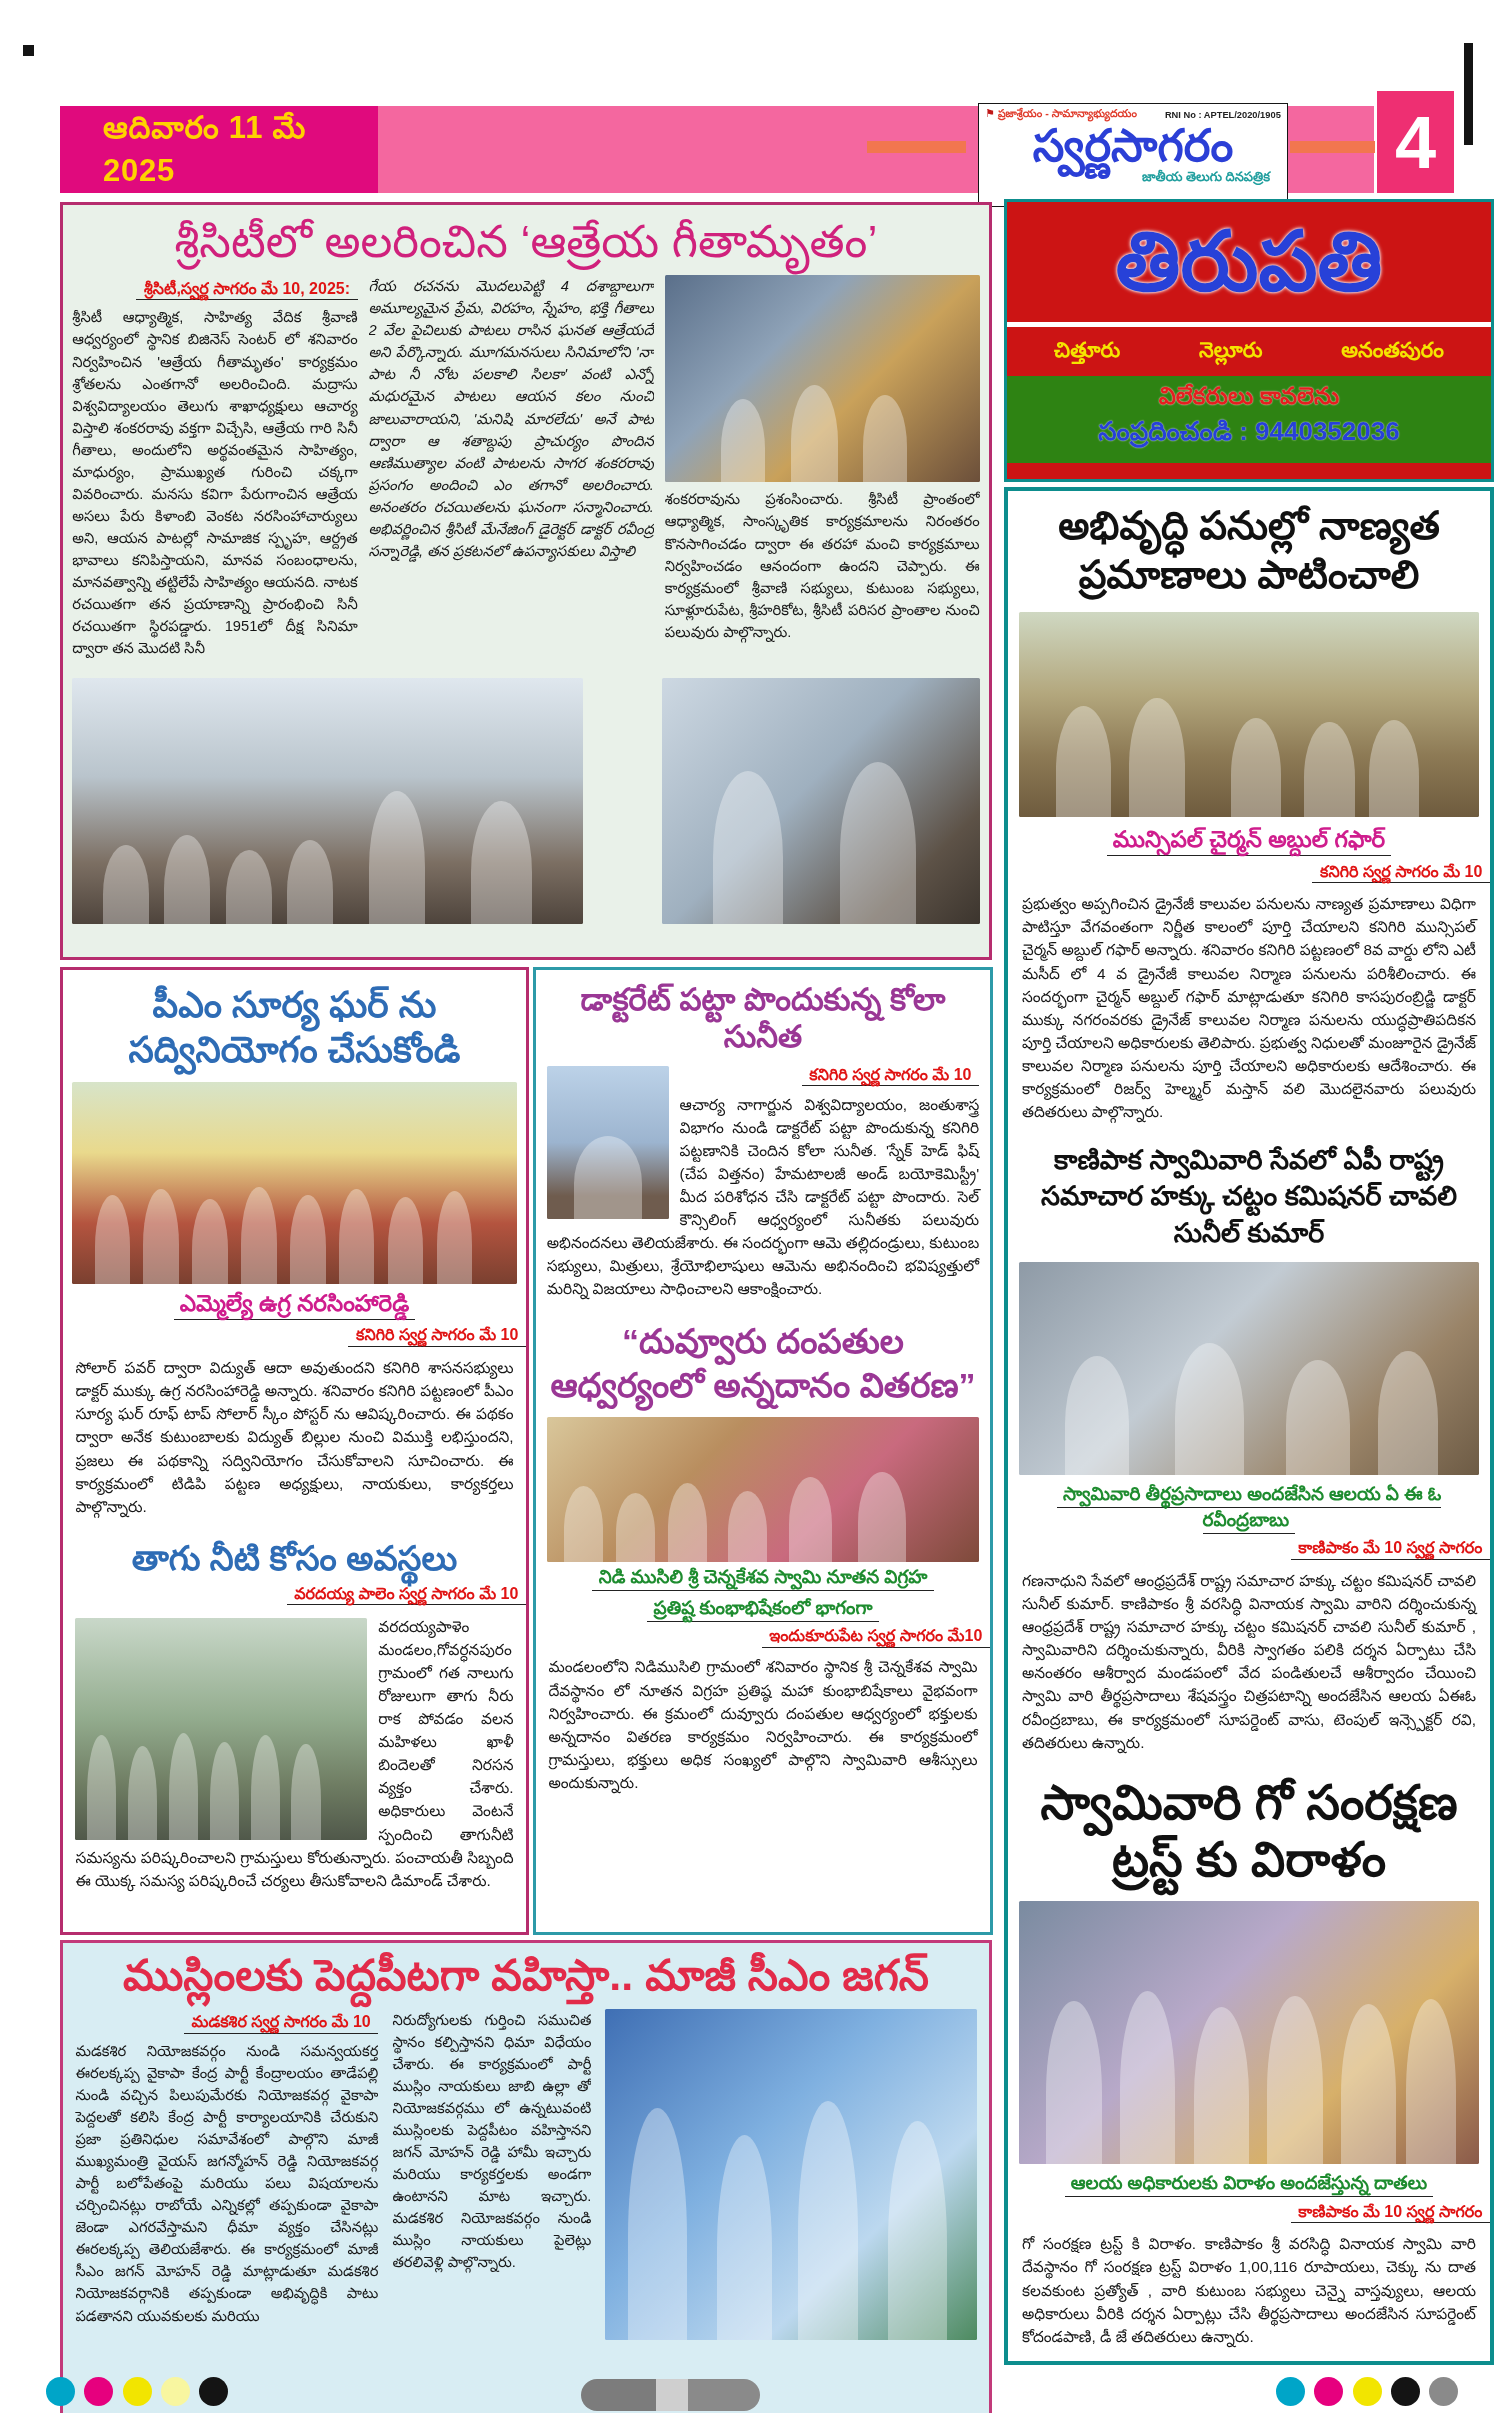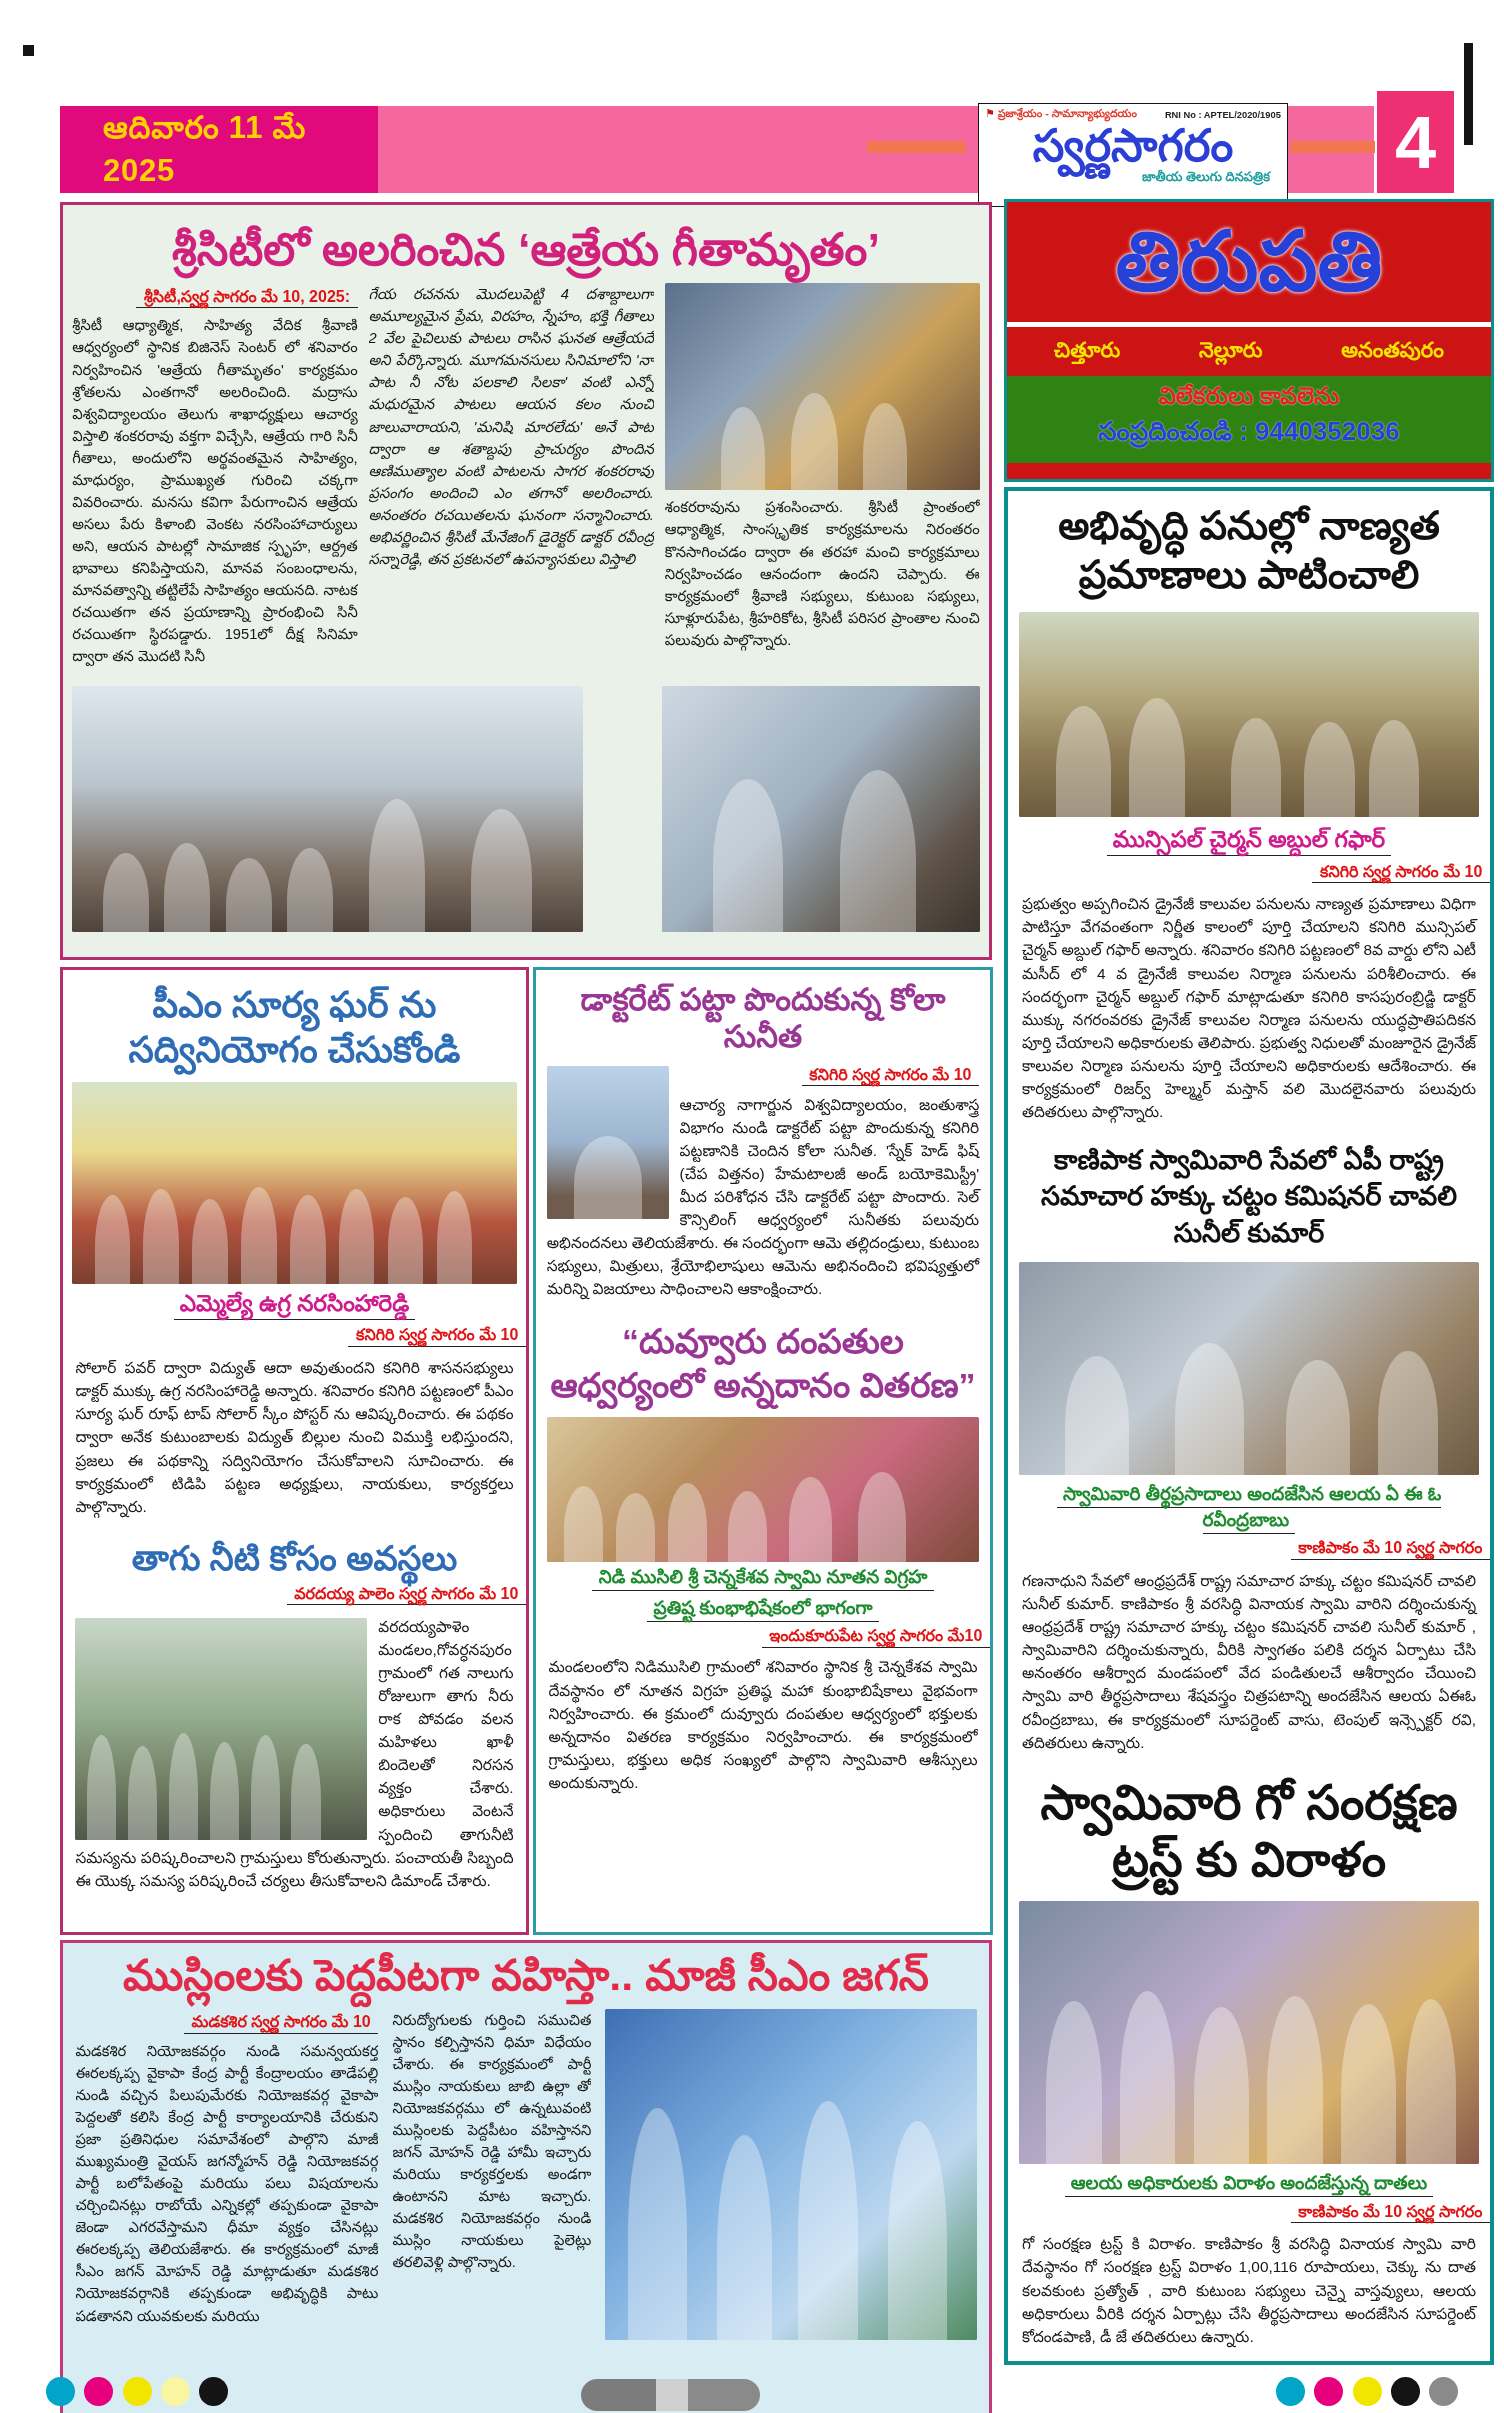--- a/index.html
+++ b/index.html
@@ -25,21 +25,21 @@
 
   
   .dateline{color:#e01414;font-weight:bold;text-align:right;font-size:16px;margin:4.6px 0;}
   .dateline span{border-bottom:1.5px solid #222;padding:0 7.7px 2.3px;}
   .subhead-magenta{color:#cf1d8d;font-weight:bold;text-align:center;font-size:23px;margin:6.2px 0 1.5px;}
   .subhead-magenta span{border-bottom:1.5px solid #222;padding:0 6.2px 3.1px;}
   .caption-green{color:#1e8c2f;font-weight:bold;text-align:center;font-size:18.5px;margin:4.6px 0 1.5px;}
   .caption-green span{border-bottom:1.5px solid #222;padding:0 6.2px 3.1px;}
   .body-text{font-size:15.4px;line-height:1.5;text-align:justify;color:#161616;}
 
-  .hl-magenta{color:#d0217c;font-weight:700;text-align:center;margin-top:8px;}
+  .hl-magenta{color:#d0217c;font-weight:400;text-align:center;}
   .hl-blue{color:#2e6cb5;font-weight:800;text-align:center;}
   .hl-purple{color:#9a3795;font-weight:800;text-align:center;}
   .hl-red{color:#e22b49;font-weight:800;text-align:center;}
   .hl-black{color:#111;font-weight:800;text-align:center;}
 
   
   .photo{position:relative;overflow:hidden;border-radius:1.5px;}
   .ph-lamp{background:linear-gradient(135deg,#5a6f8a 0%,#8fa3b8 35%,#c9a15a 60%,#6b4f3a 100%);}
   .ph-audience{background:linear-gradient(180deg,#dfe7ee 0%,#b9c4cc 40%,#7c6f63 75%,#4e443c 100%);}
   .ph-memento{background:linear-gradient(135deg,#cdd8e2 0%,#9fb0bf 45%,#5d5247 80%,#3c352e 100%);}

